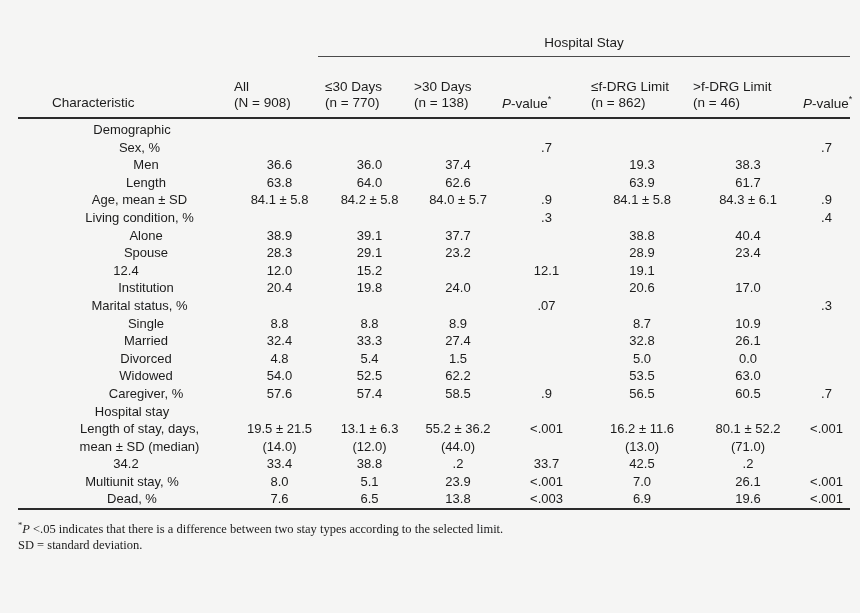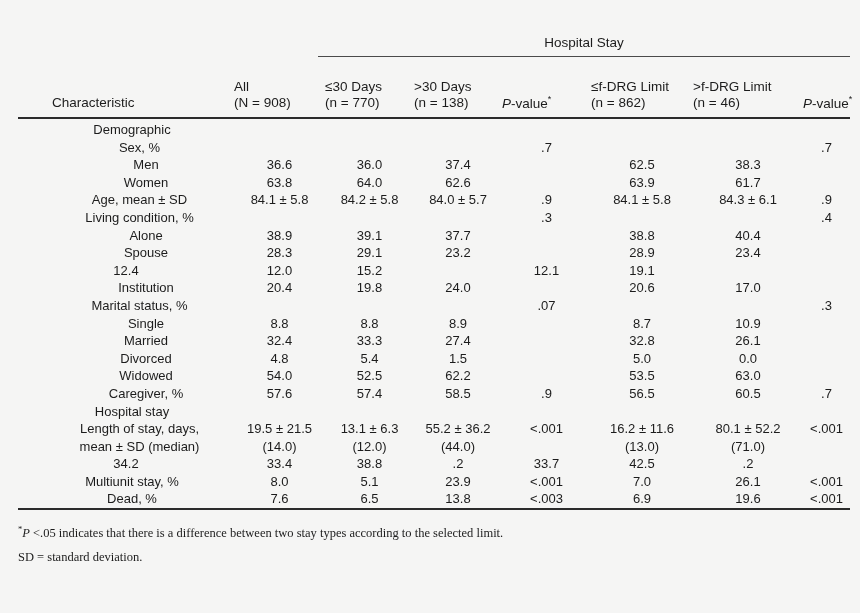--- a/index.html
+++ b/index.html
@@ -79,21 +79,21 @@
   .cell.label { text-align: center; }
   .cell.val { text-align: center; }
   .ind0 { padding-left: 12px; }
   .ind1 { padding-left: 27px; }
   .ind2 { padding-left: 40px; }
   
   .footnotes {
     padding-top: 7px;
     font-family: "Liberation Serif", serif;
     font-size: 12.5px;
-    line-height: 24px;
+    line-height: 16px;
   }
   .fn sup {
     font-size: 8.5px;
     font-family: "Liberation Serif", serif;
   }
 </style>
 </head>
 <body style="--bg: #f5f5f4; --fg: #1c1c1c; --rule: #2b2b2b;">
 
 <div class="page">
@@ -159,26 +159,26 @@
           <div class="cell val"></div>
           <div class="cell val"></div>
           <div class="cell val">.7</div>
         </div>
         <div class="grid trow">
           <div class="cell label ind2">Men</div>
           <div class="cell val">36.6</div>
           <div class="cell val">36.0</div>
           <div class="cell val">37.4</div>
           <div class="cell val"></div>
-          <div class="cell val">62.5</div>
+          <div class="cell val">19.3</div>
           <div class="cell val">38.3</div>
           <div class="cell val"></div>
         </div>
         <div class="grid trow">
-          <div class="cell label ind2">Women</div>
+          <div class="cell label ind2">Length</div>
           <div class="cell val">63.8</div>
           <div class="cell val">64.0</div>
           <div class="cell val">62.6</div>
           <div class="cell val"></div>
           <div class="cell val">63.9</div>
           <div class="cell val">61.7</div>
           <div class="cell val"></div>
         </div>
         <div class="grid trow">
           <div class="cell label ind1">Age, mean ± SD</div>

